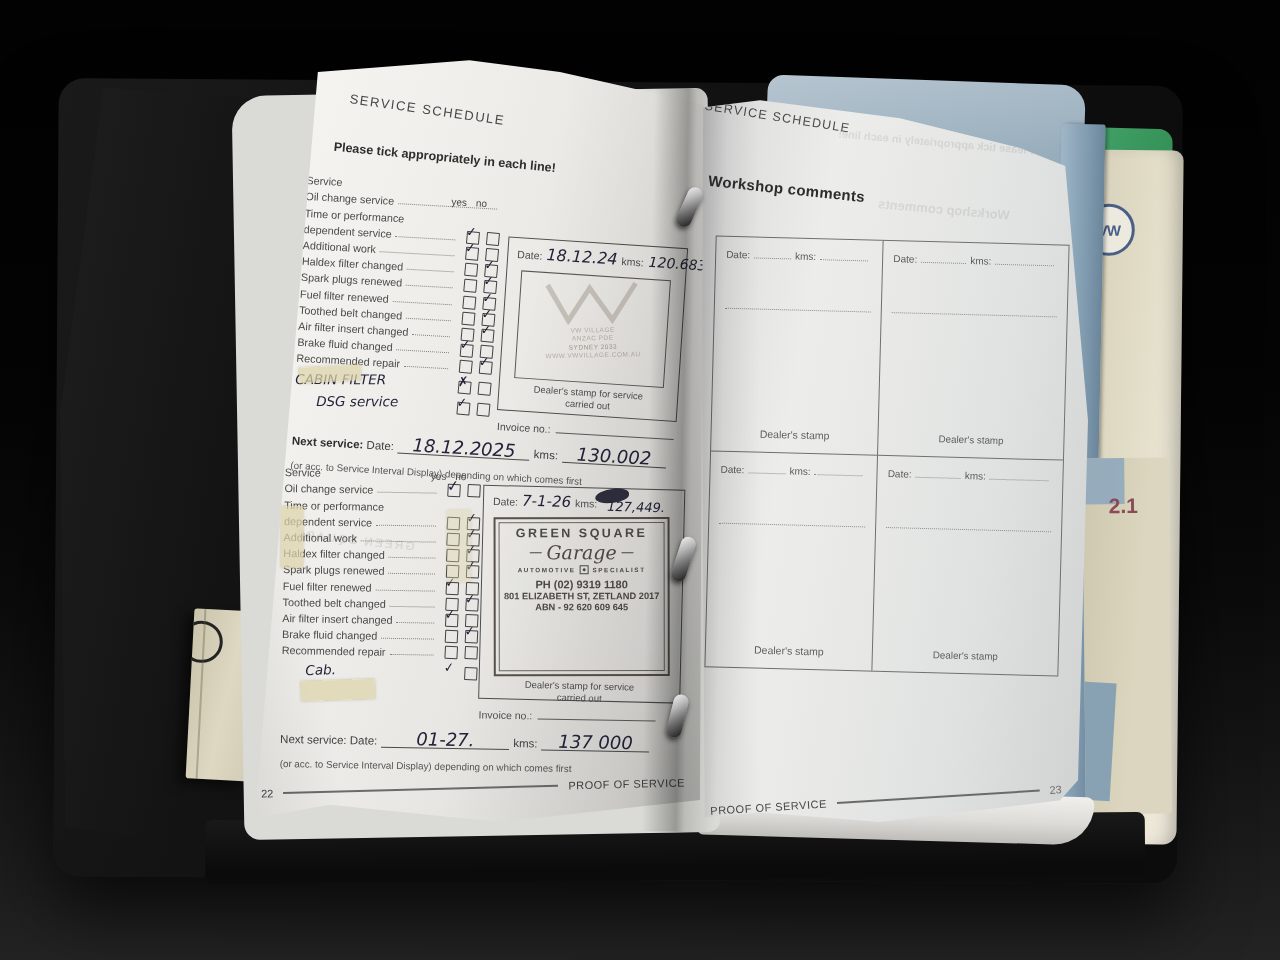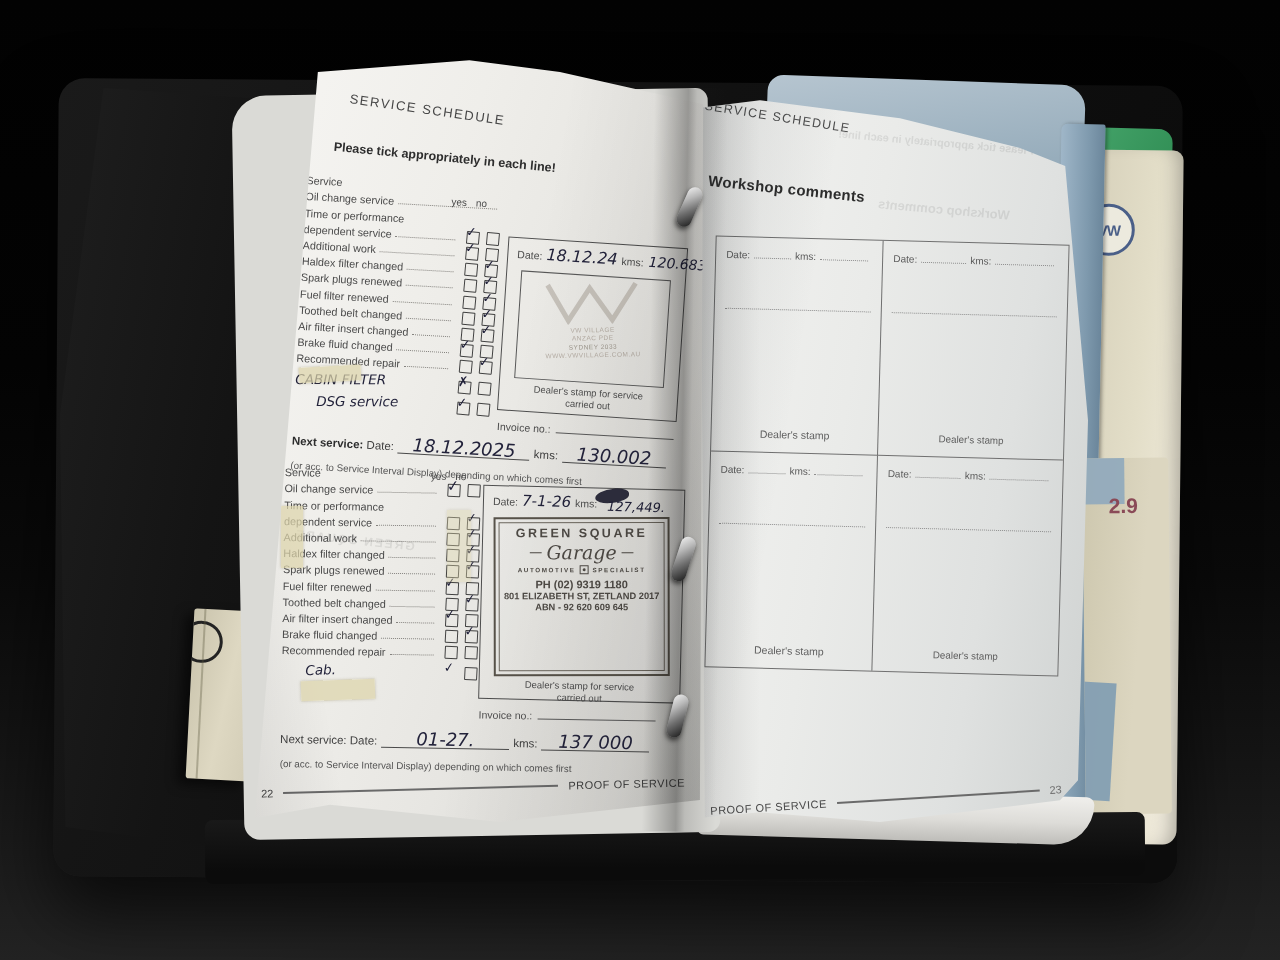--- a/index.html
+++ b/index.html
@@ -172,21 +172,21 @@
   <div class="abs bk-cream">
     <span class="vw-roundel">
       <span>VW</span>
     </span>
   </div>
   <div class="abs bk-blue-strip"></div>
   <div class="abs bk-spine21">
     <span class="sp-sq1"></span>
     <span class="sp-band"></span>
     <span class="sp-sq2"></span>
-    <span class="sp-num" style="color:#8a4a57;">2.9</span>
+    <span class="sp-num" style="color:#8a4a57;">2.1</span>
   </div>
   <div class="abs page-stack"></div>
   <div class="abs left-under"></div>
 
   <div class="abs page-left">
     <div class="abs lp-header">SERVICE SCHEDULE</div>
     <div class="abs lp-instr">Please tick appropriately in each line!</div>
 
     <div class="abs tape" style="left:56px;top:308px;width:62px;height:16px;transform:rotate(-3deg);"></div>
     <div class="abs tape" style="left:38px;top:448px;width:22px;height:62px;"></div>

